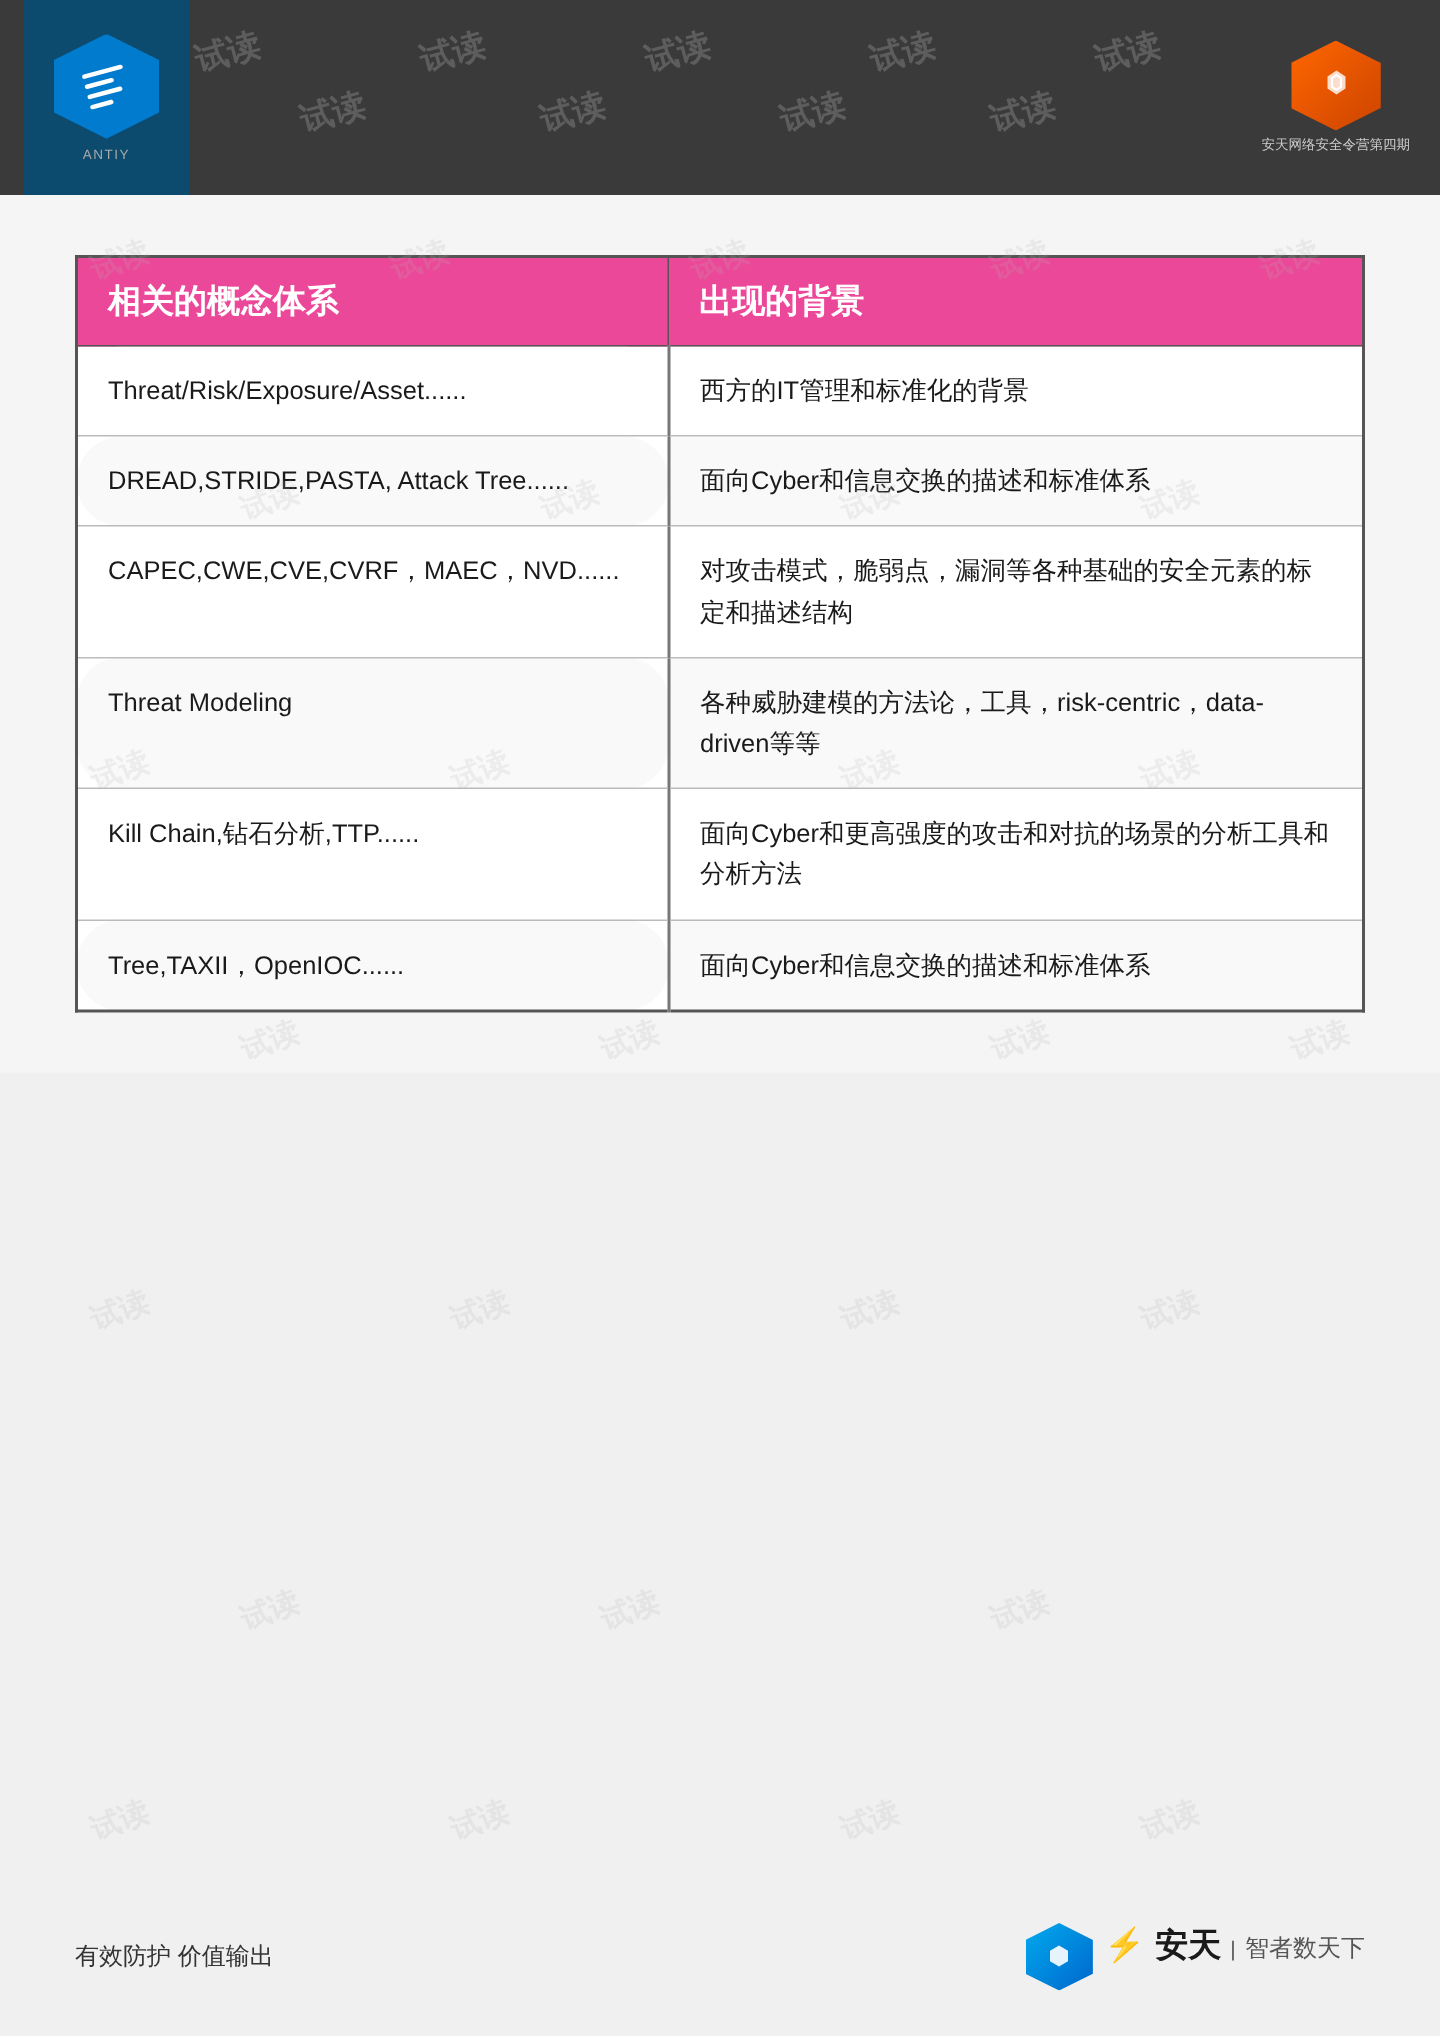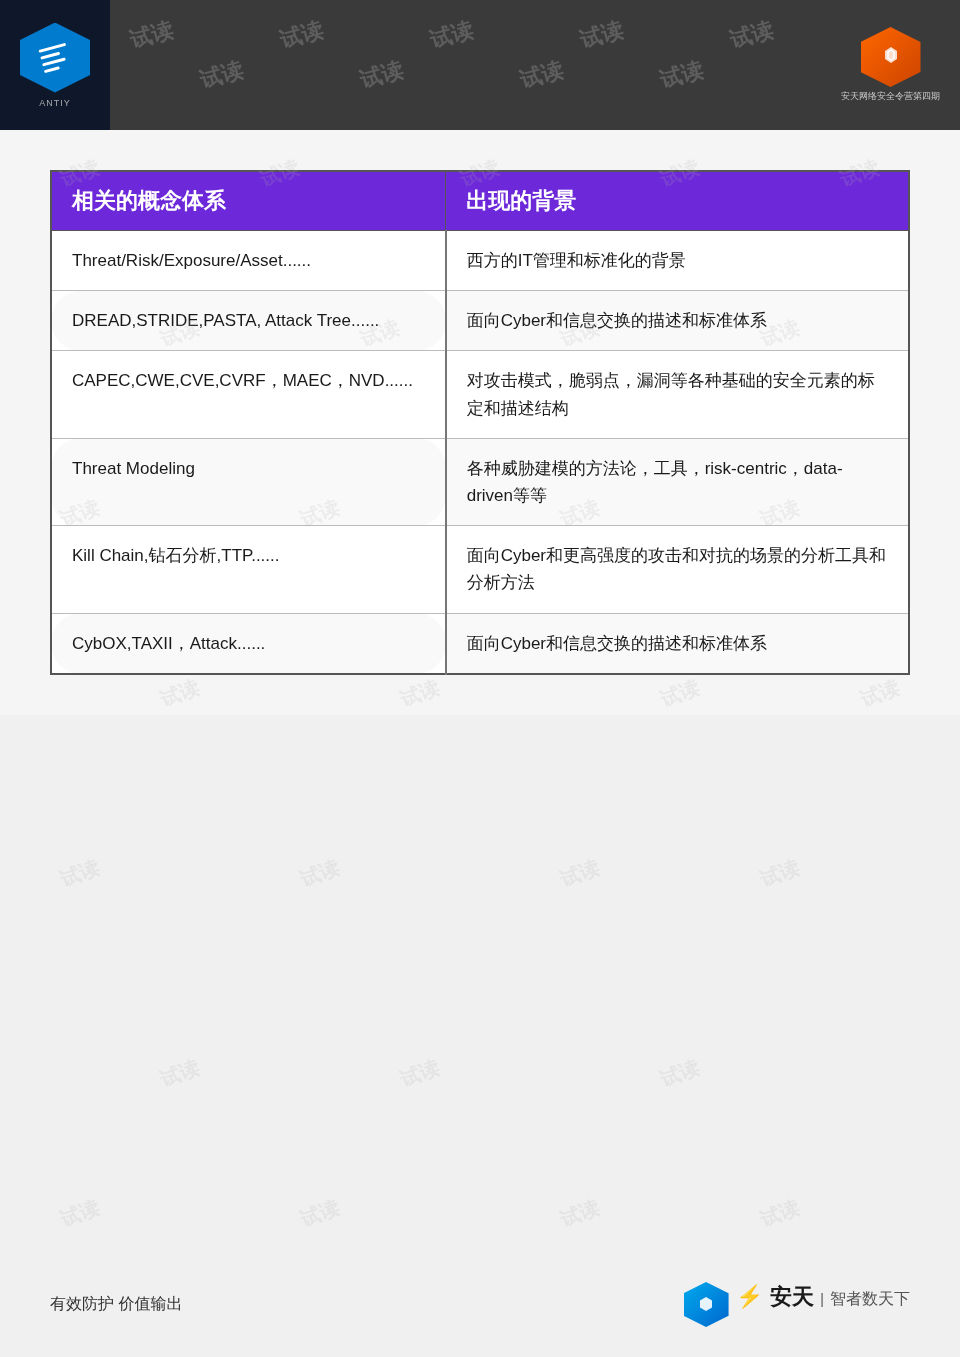--- a/index.html
+++ b/index.html
@@ -18,26 +18,27 @@
       height: 130px;
       background: #3a3a3a;
       position: relative;
       display: flex;
       align-items: center;
     }
 
     .logo-box {
       width: 110px;
       height: 130px;
-      background: #0f172a;
+      background: #0c4a6e;
       display: flex;
       flex-direction: column;
       align-items: center;
       justify-content: center;
       position: relative;
+      margin-left: 16px;
     }
 
     .logo-hexagon {
       width: 70px;
       height: 70px;
       background: #007bce;
       clip-path: polygon(50% 0%, 100% 25%, 100% 75%, 50% 100%, 0% 75%, 0% 25%);
       display: flex;
       align-items: center;
       justify-content: center;
@@ -122,21 +123,21 @@
 
     
     .data-table {
       width: 100%;
       border-collapse: collapse;
       background: white;
       border: 2px solid #555;
     }
 
     .data-table th {
-      background: #6d28d9;
+      background: #ec4899;
       color: white;
       padding: 14px 20px;
       text-align: left;
       font-size: 22px;
       font-weight: bold;
       border: 1px solid #555;
     }
 
     .data-table td {
       padding: 16px 20px;
@@ -283,21 +284,21 @@
         </tr>
         <tr>
           <td>Threat Modeling</td>
           <td>各种威胁建模的方法论，工具，risk-centric，data-driven等等</td>
         </tr>
         <tr>
           <td>Kill Chain,钻石分析,TTP......</td>
           <td>面向Cyber和更高强度的攻击和对抗的场景的分析工具和分析方法</td>
         </tr>
         <tr>
-          <td>CybOX,TAXII，Attack......</td>
+          <td>Tree,TAXII，OpenIOC......</td>
           <td>面向Cyber和信息交换的描述和标准体系</td>
         </tr>
       </tbody>
   </table>
 </div>
 
 <div class="footer">
   <span class="footer-left">有效防护 价值输出</span>
   <div class="footer-right-logo">
     <div class="footer-logo-icon">

